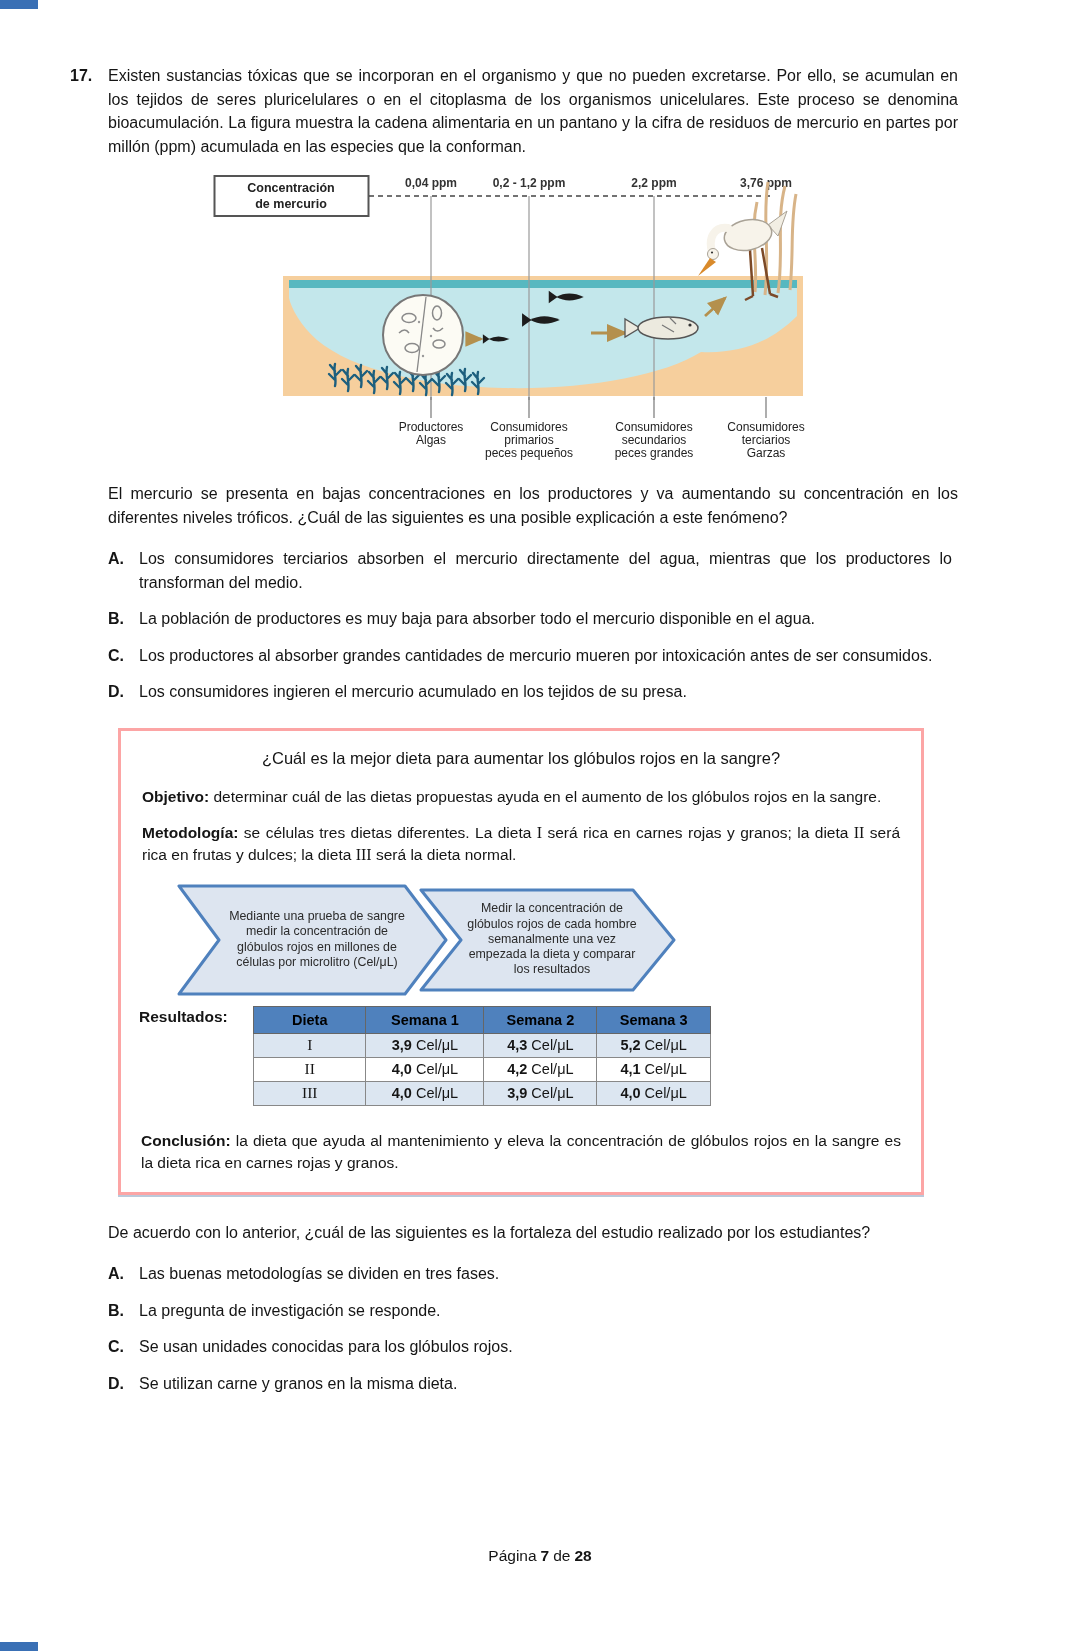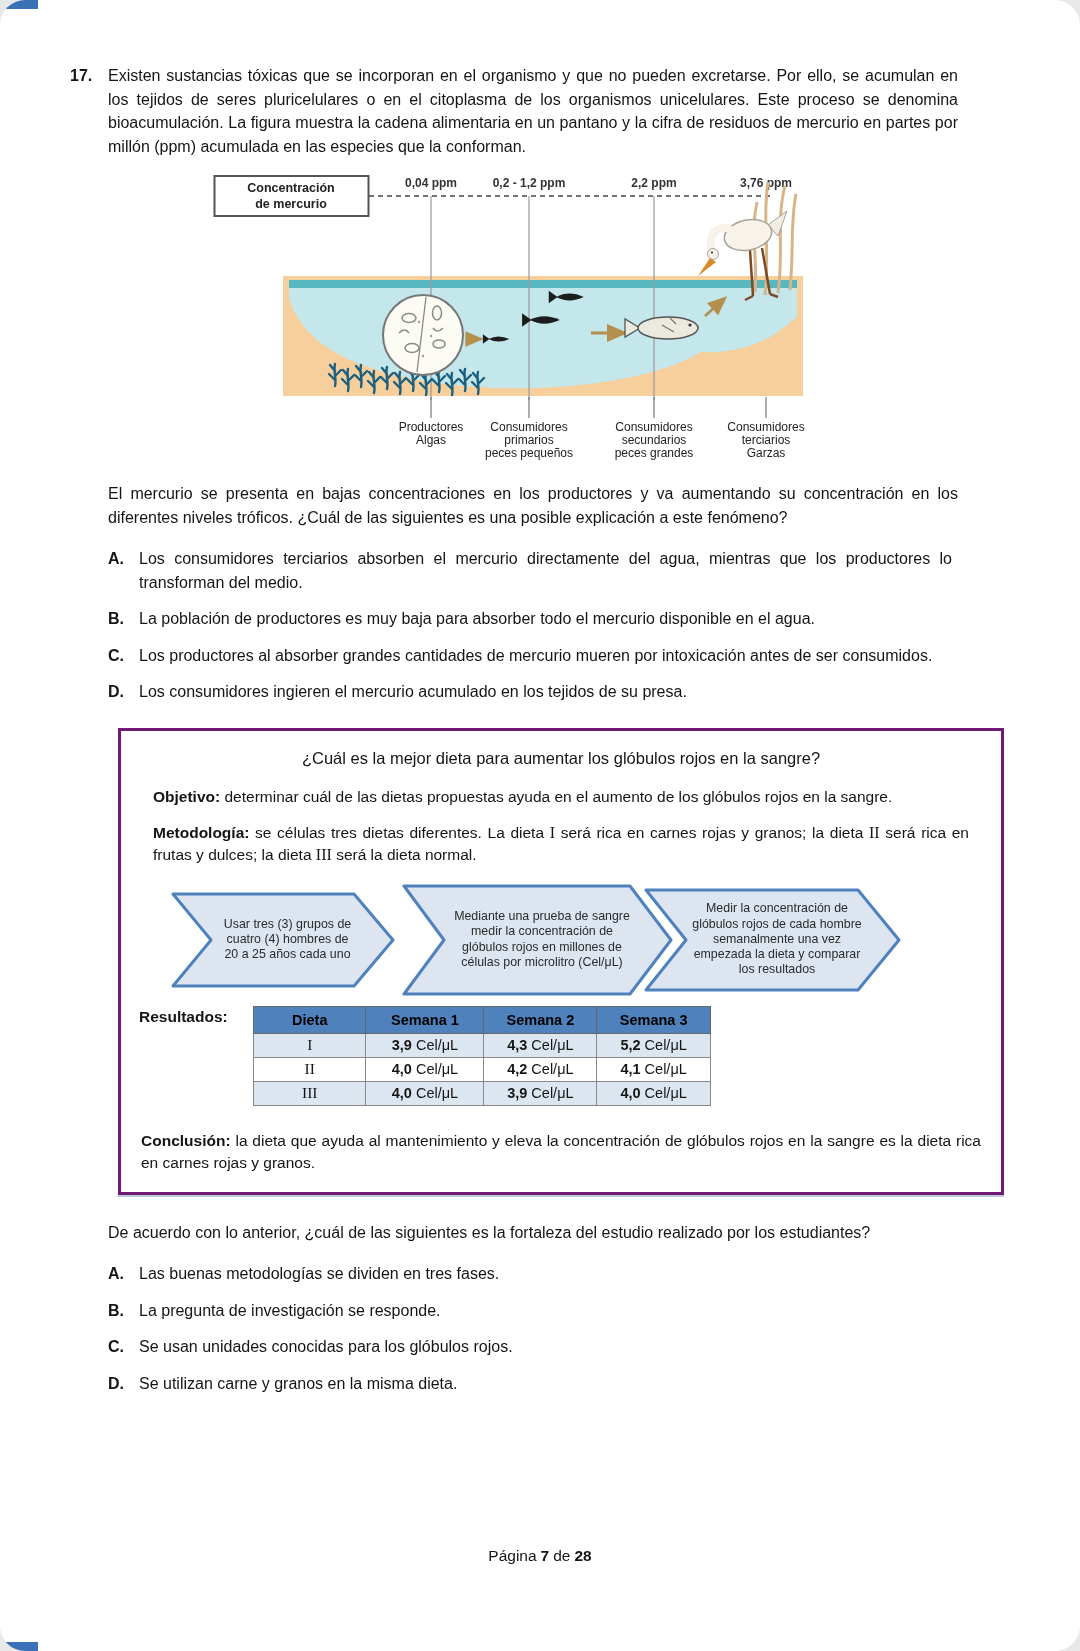--- a/index.html
+++ b/index.html
@@ -1,19 +1,19 @@
 <!DOCTYPE html>
 <html><head>
 <meta charset="utf-8">
 <style>
   html,body { margin:0; padding:0; background:#e8e8e8; }
   .page {
     position:relative; width:1080px; height:1651px; margin:0 auto;
     background:#ffffff; overflow:hidden;
-    font-family:"Liberation Sans", sans-serif; color:#151515;border-radius:25px;
+    font-family:"Liberation Sans", sans-serif; color:#151515;
   }
   .corner { position:absolute; left:0; width:38px; height:9px; background:#3a70b5; }
   .corner-top { top:0; }
   .corner-bottom { bottom:0; }
 
   .b { font-weight:bold; }
   .roman { font-family:"Liberation Serif", serif; font-size:16px; }
 
   .q { display:flex; margin:0 122px 0 70px; font-size:16px; line-height:23.5px; }
   .qnum { font-weight:bold; width:38px; flex:none; }
@@ -26,26 +26,26 @@
   .para { font-size:16px; line-height:23.5px; text-align:justify; }
   .followup { margin:14px 122px 0 108px; }
   .q18q { margin:26px 122px 0 108px; }
 
   .options { margin:18px 128px 0 108px; }
   .opt { display:flex; font-size:16px; line-height:23.5px; margin-bottom:13px; }
   .letter { width:31px; flex:none; font-weight:bold; }
   .otext { text-align:justify; }
 
   .study-box {
-    box-sizing:border-box; margin:24px 0 0 118px; width:886px;
-    border:3px solid #701a75; box-shadow:0 2px 0 rgba(60,100,150,.35);
+    box-sizing:border-box; margin:24px 0 0 118px; width:806px;
+    border:3px solid #fca5a5; box-shadow:0 2px 0 rgba(60,100,150,.35);
     padding:14px 20px 16px; background:#fff;
   }
   .box-title { text-align:center; font-size:16.5px; margin:4px 0 18px; }
-  .box-para { margin:0 12px 14px; font-size:15.5px; line-height:22px; text-align:justify; }
+  .box-para { margin:0 1px 14px; font-size:15.5px; line-height:22px; text-align:justify; }
   .concl { margin:16px 0 2px; }
 
   .chevrons { display:flex; align-items:center; margin:18px 0 10px 30px; }
   .chev { position:relative; flex:none; }
   .chev svg { display:block; }
   .chev-text {
     position:absolute; inset:0; display:flex; align-items:center; justify-content:center;
     text-align:center; font-size:12.4px; line-height:15.2px; color:#2b2b2b;
     padding:4px 40px 4px 48px; box-sizing:border-box;
   }
@@ -229,26 +229,20 @@
       <span class="b">Objetivo:</span>
       <span>determinar cuál de las dietas propuestas ayuda en el aumento de los glóbulos rojos en la sangre.</span>
     </p>
 
     <p class="box-para">
       <span class="b">Metodología:</span>
       <span>se células tres dietas diferentes. La dieta </span><span class="roman">I</span><span> será rica en carnes rojas y granos; la dieta </span><span class="roman">II</span><span> será rica en frutas y dulces; la dieta </span><span class="roman">III</span><span> será la dieta normal.</span>
     </p>
 
     <div class="chevrons">
-      <div class="chev chev1" style="width:225px;height:96px;">
-        <svg width="225" height="96" viewBox="0 0 225 96">
-          <polygon points="2,2 183,2 222,48 183,94 2,94 40,48" fill="#dde5f0" stroke="#4f81bd" stroke-width="3" stroke-linejoin="round"></polygon>
-        </svg>
-        <div class="chev-text">Usar tres (3) grupos de cuatro (4) hombres de 20 a 25 años cada uno</div>
-      </div>
       <div class="chev chev2" style="width:272px;height:112px;">
         <svg width="272" height="112" viewBox="0 0 272 112">
           <polygon points="2,2 228,2 269,56 228,110 2,110 42,56" fill="#dde5f0" stroke="#4f81bd" stroke-width="3" stroke-linejoin="round"></polygon>
         </svg>
         <div class="chev-text">Mediante una prueba de sangre medir la concentración de glóbulos rojos en millones de células por microlitro (Cel/μL)</div>
       </div>
       <div class="chev chev3" style="width:258px;height:104px;">
         <svg width="258" height="104" viewBox="0 0 258 104">
           <polygon points="2,2 214,2 255,52 214,102 2,102 42,52" fill="#dde5f0" stroke="#4f81bd" stroke-width="3" stroke-linejoin="round"></polygon>
         </svg>

